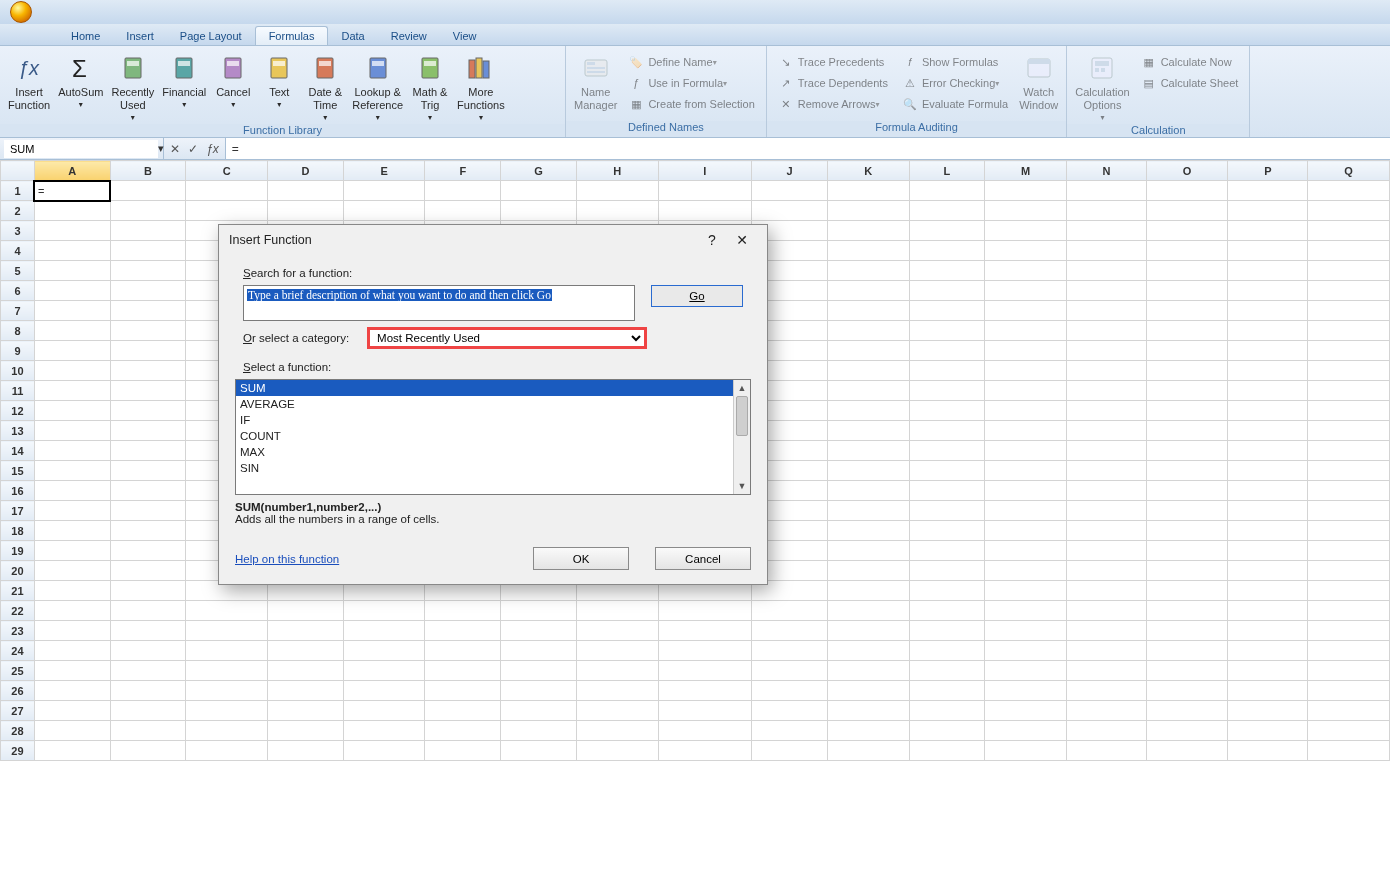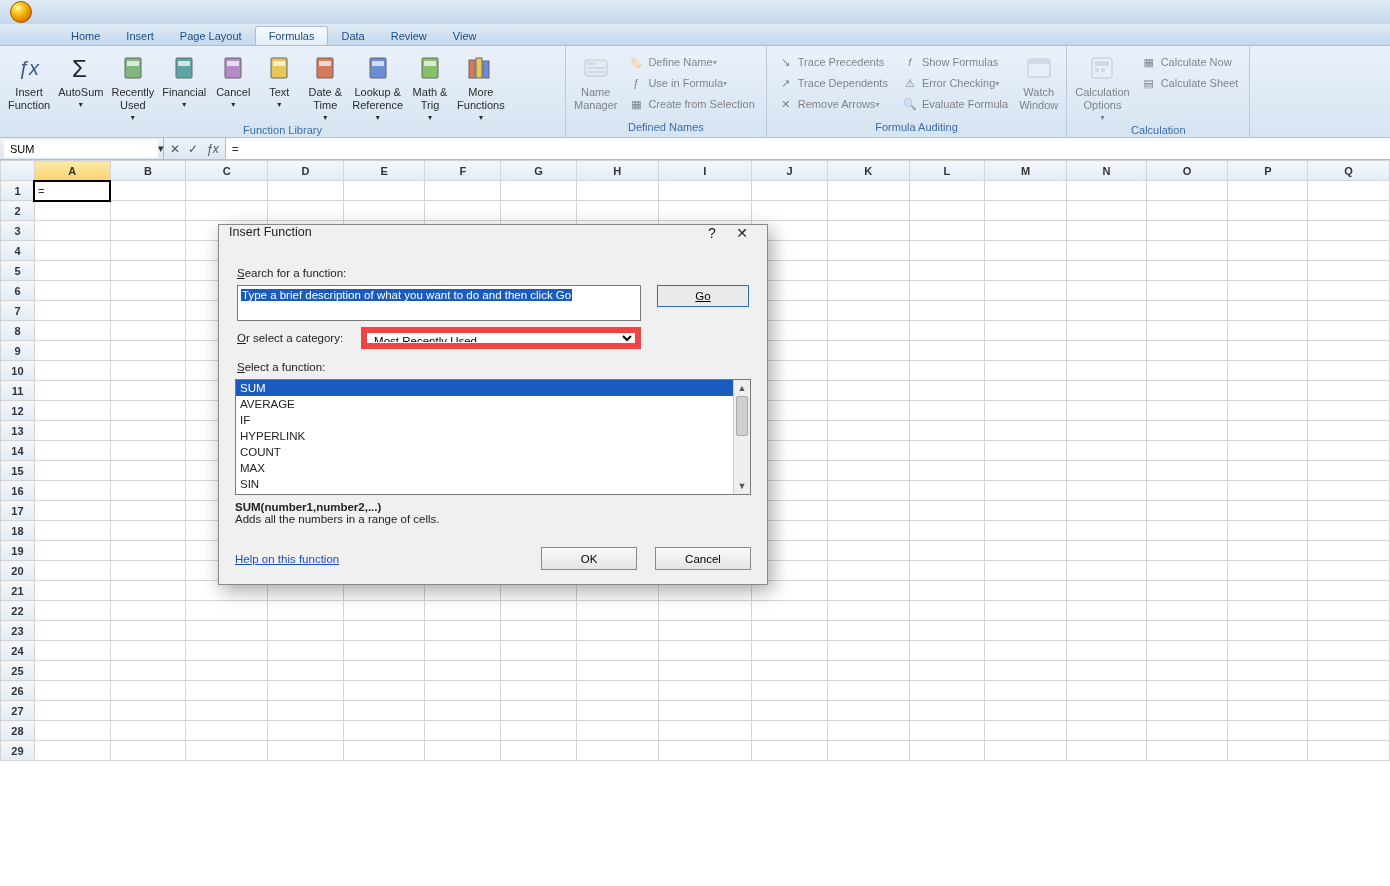--- a/index.html
+++ b/index.html
@@ -44,43 +44,43 @@
 .grid th, .grid td { border:1px solid #d4d4d4; font-size:11px; }
 .grid .colhdr { background:linear-gradient(#f4f8fc,#e2ebf5); height:20px; text-align:center; color:#333; }
 .grid .colhdr.first{ width:34px; }
 .grid .colhdr.active{ background:linear-gradient(#fde9a9,#f9d26e); }
 .grid .rowhdr { background:linear-gradient(#f4f8fc,#e2ebf5); text-align:center; color:#333; width:34px; }
 .grid td.cell { background:#fff; height:20px; padding:0 3px; }
 .grid td.cell.a1 { outline:2px solid #000; outline-offset:-1px; }
 
 
 .dialog { position:absolute; left:218px; top:224px; width:550px; background:#f0f0f0; border:1px solid #888; box-shadow:4px 6px 18px rgba(0,0,0,.35); }
-.dlg-title { height:30px; display:flex; padding:0 10px; font-size:12.5px; color:#222; }
+.dlg-title { height:30px; display:flex; align-items:center; padding:0 10px; font-size:12.5px; color:#222; }
 .dlg-title .sp{ flex:1; }
 .dlg-title .ticon { width:30px; text-align:center; font-size:14px; cursor:pointer; }
 .dlg-body { padding:6px 16px 12px; font-size:11.5px; color:#222; }
-.dlg-row { margin:6px 2px; }
+.dlg-row { margin:6px 8px; }
 .search-row{ display:flex; gap:16px; align-items:flex-start; }
 .search-box { flex:1; border:1px solid #7a7a7a; background:#fff; height:36px; padding:3px; }
-.search-box .hl { background:#1a5bbf; color:#fff; padding:0 1px; font-size:11.5px; display:inline-block; }
+.search-box .hl { background:#1a5bbf; color:#fff; padding:0 1px; font-size:11.5px; display:inline-block;font-family:Liberation Serif, serif; }
 .go-btn { width:92px; height:22px; border:1px solid #2a6bd0; background:#e9e9e9; cursor:pointer; font-size:11.5px; }
 .go-btn span{ text-decoration:underline; }
 .cat-row { display:flex; align-items:center; gap:18px; }
-.cat-row select{ width:280px; height:22px; border:6px solid #ef4444; background:#fff; font-size:11.5px; padding:1px 3px; }
+.cat-row select{ width:280px; height:22px; border:3px solid #ef4444; background:#fff; font-size:11.5px; padding:1px 3px; }
 .fn-list { border:1px solid #7a7a7a; background:#fff; height:116px; display:flex; }
 .fn-items { flex:1; overflow:hidden; }
 .fn-items div { padding:0 4px; font-size:11.5px; line-height:16px; cursor:pointer; }
 .fn-items div.sel { background:#1a5bbf; color:#fff; }
 .fn-scroll { width:17px; background:#efefef; border-left:1px solid #ccc; display:flex; flex-direction:column; }
 .fn-scroll .arr{ height:16px; text-align:center; font-size:9px; line-height:16px; color:#555; cursor:pointer;}
 .fn-scroll .thumb{ background:#cfcfcf; margin:0 2px; height:40px; border:1px solid #aaa; border-radius:2px; }
 .fn-scroll .track{ flex:1; }
 .fn-desc { margin-top:6px; }
 .fn-desc .sig{ font-weight:bold; }
-.dlg-footer { display:flex; align-items:center; padding:10px 16px 14px; gap:6px; }
+.dlg-footer { display:flex; align-items:center; padding:10px 16px 14px; gap:14px; }
 .dlg-footer a { color:#1a4ebc; text-decoration:underline; font-size:11.5px; cursor:pointer; }
 .dlg-footer .sp{ flex:1;}
 .dlg-footer button{ width:96px; height:23px; background:linear-gradient(#fafafa,#e4e4e4); border:1px solid #8a8a8a; font-size:11.5px; cursor:pointer;margin-left:12px;}
 .underline-first::first-letter{ text-decoration:underline; }
 </style>
 </head>
 <body>
 
 <div class="quick">
   <div class="office-btn">
@@ -1001,21 +1001,20 @@
     <div class="dlg-row cat-row">
       <span class="underline-first">Or select a category:</span>
       <select><option>Most Recently Used</option></select>
     </div>
     <div class="dlg-row underline-first" style="margin-top:12px">Select a function:</div>
     <div class="fn-list">
       <div class="fn-items" id="fnitems">
           <div class="sel">SUM</div>
           <div>AVERAGE</div>
           <div>IF</div>
-          <div>HYPERLINK</div>
           <div>COUNT</div>
           <div>MAX</div>
           <div>SIN</div>
         </div>
       <div class="fn-scroll">
         <div class="arr">▲</div>
         <div class="thumb"></div>
         <div class="track"></div>
         <div class="arr">▼</div>
       </div>

